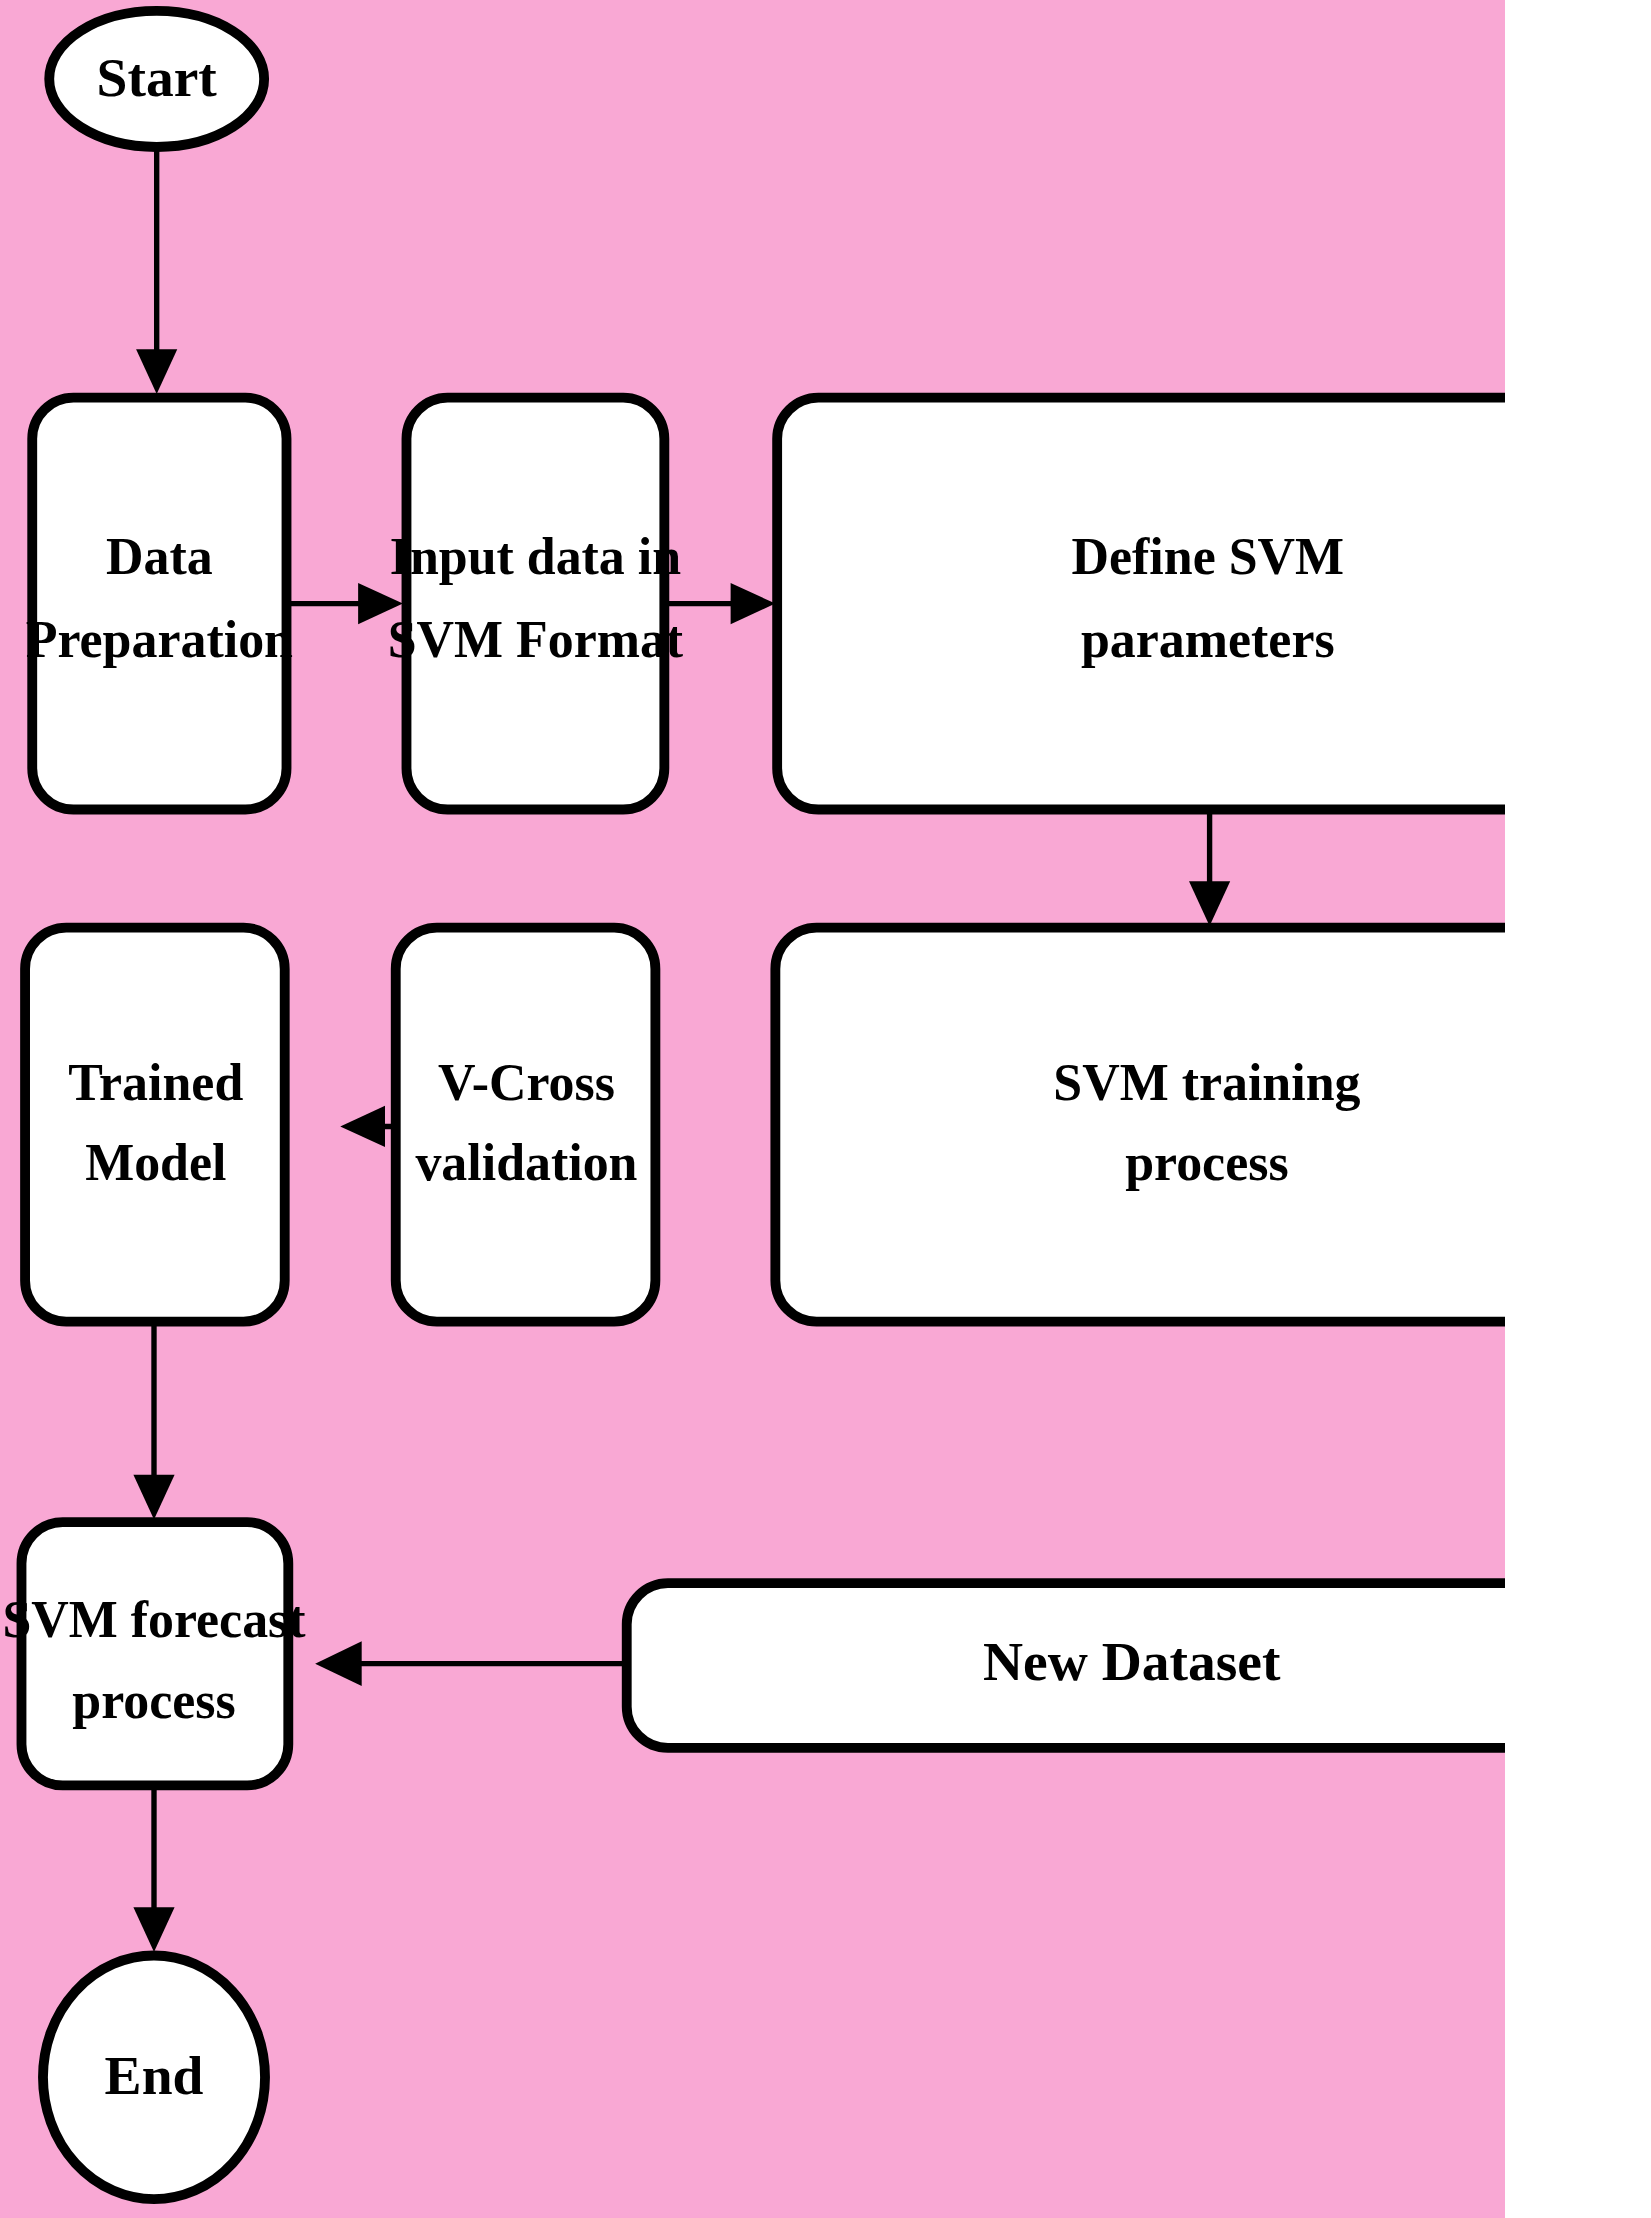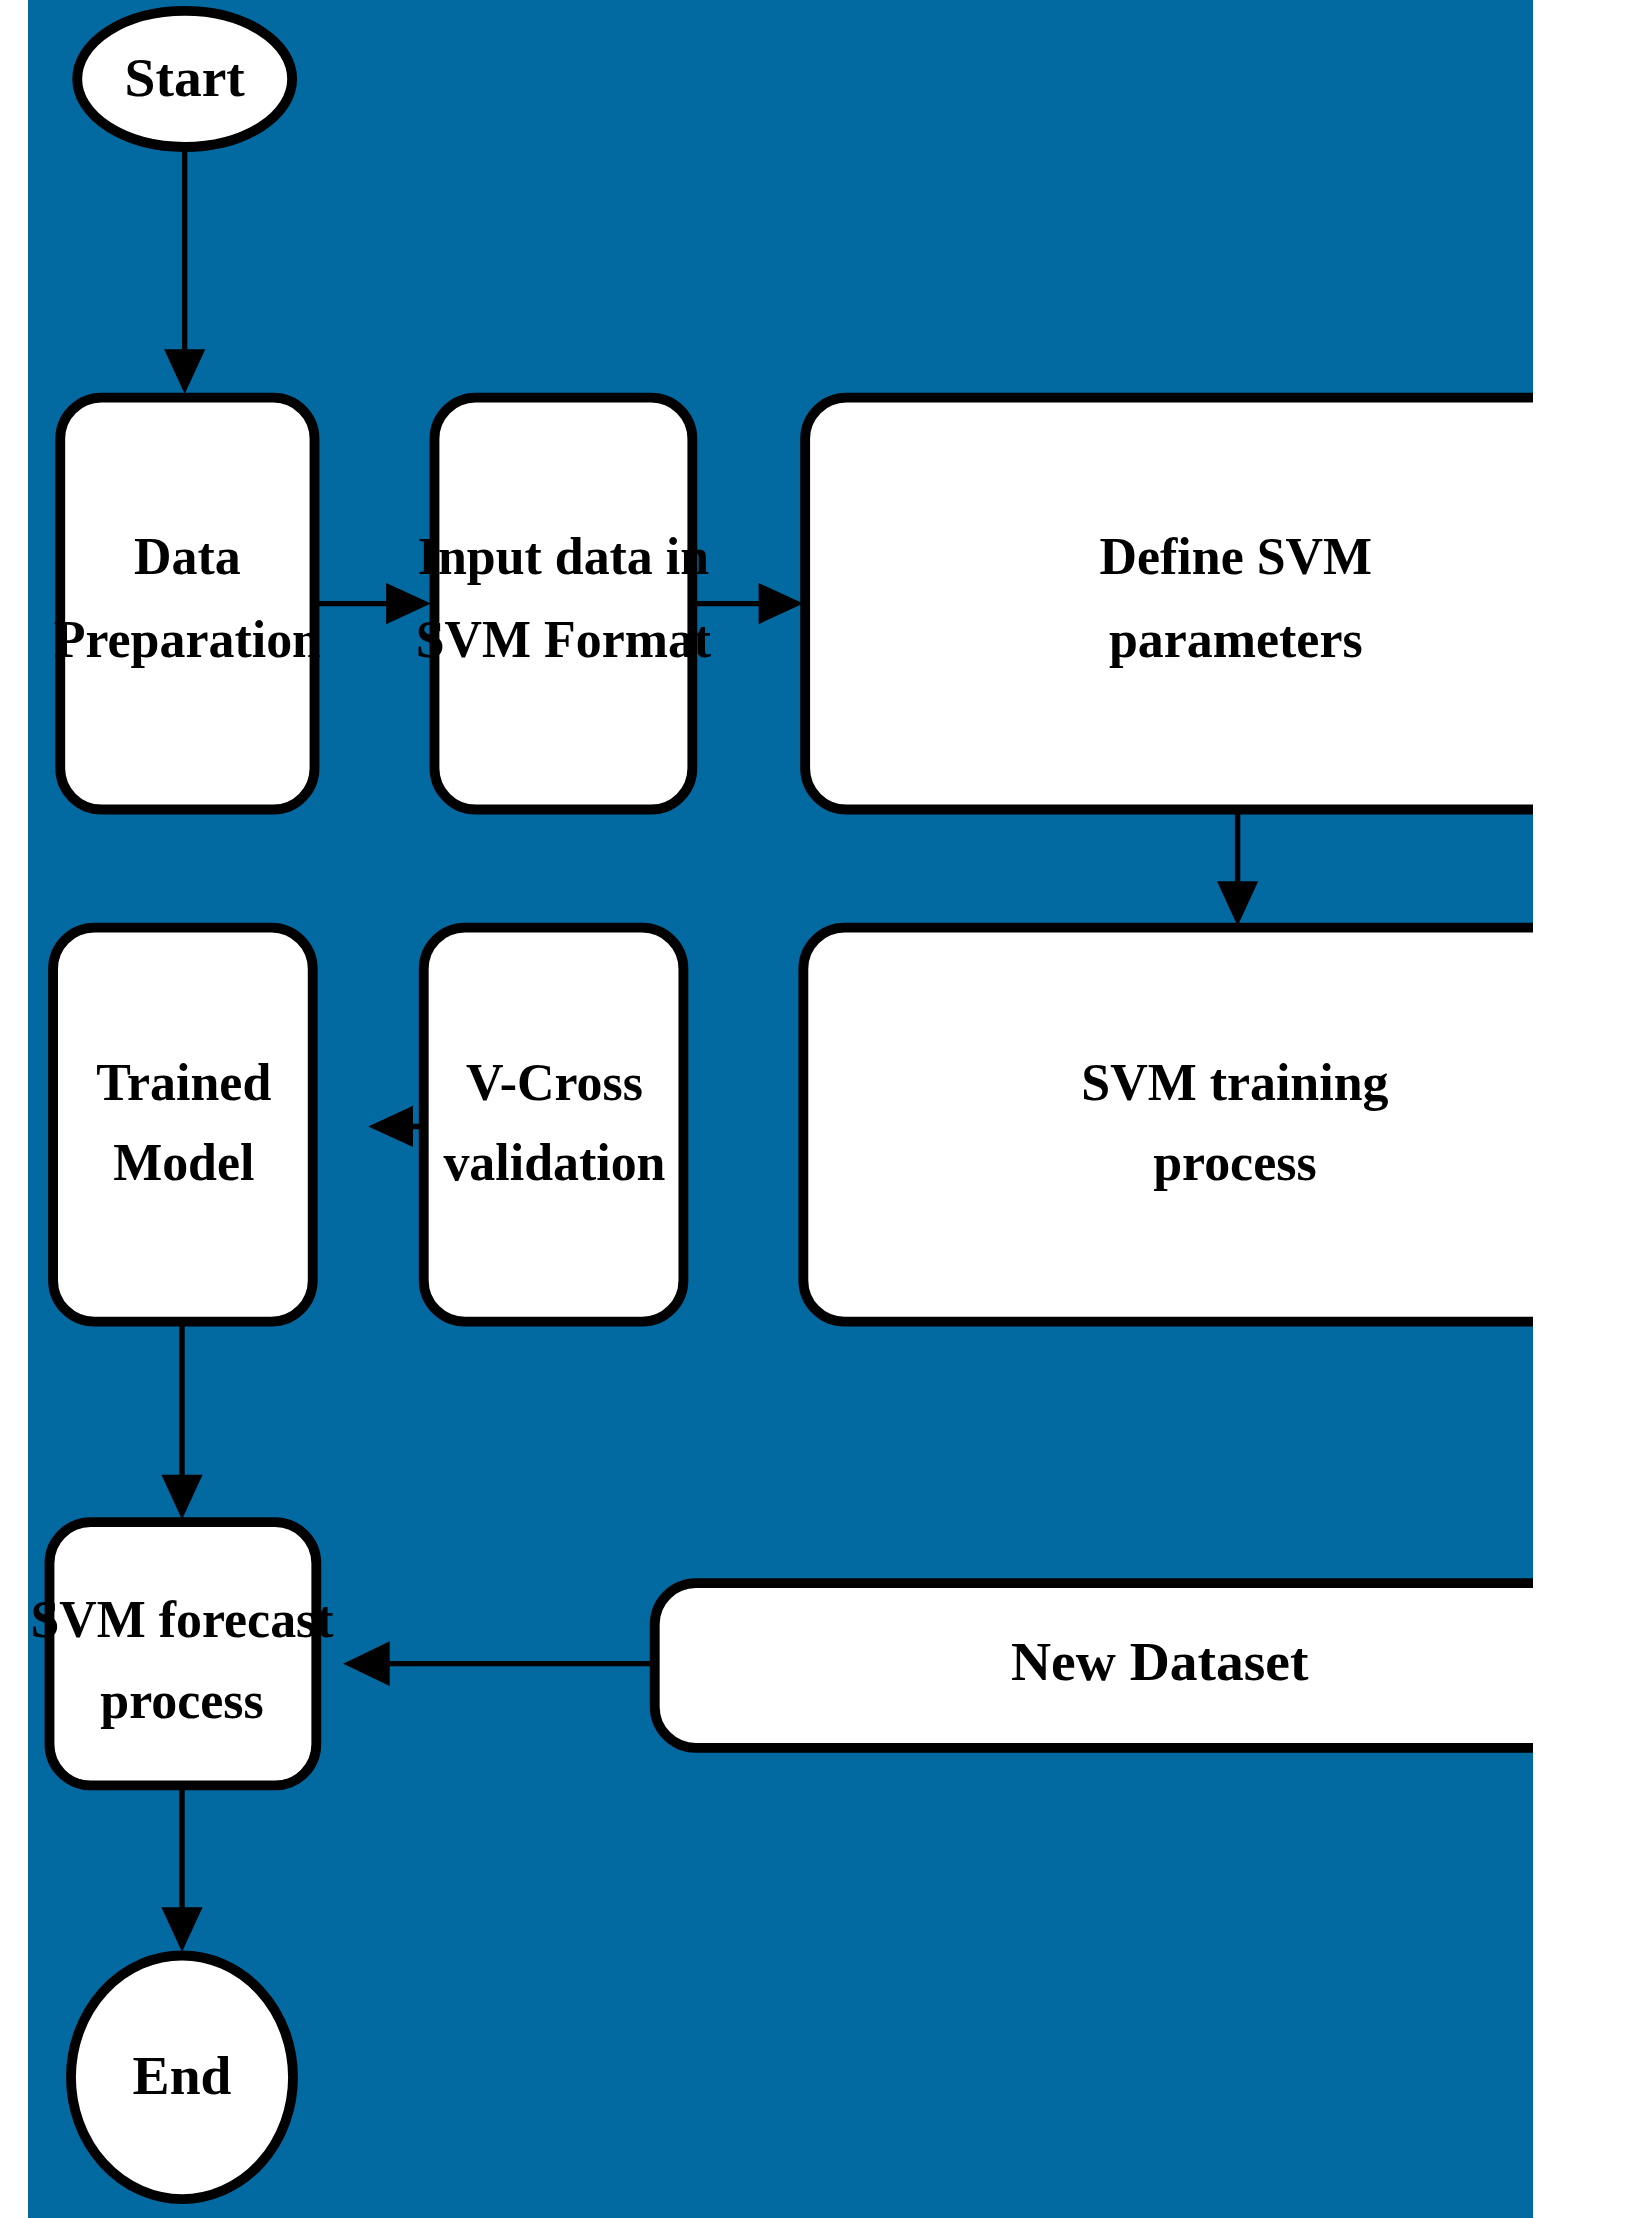--- a/index.html
+++ b/index.html
@@ -4,23 +4,22 @@
 <style>
   html, body {
     margin: 0;
     padding: 0;
     background: #ffffff;
   }
   #stage {
     position: relative;
     width: 1505px;
     height: 2218px;
-    background: #0369a1;
+    background: #f9a8d4;
     overflow: hidden;
-    margin-left: 28px;
   }
   svg.flow {
     display: block;
     width: 1651px;
     height: 2218px;
   }
   .node-shape {
     fill: #ffffff;
     stroke: #000000;
     stroke-width: 11;

